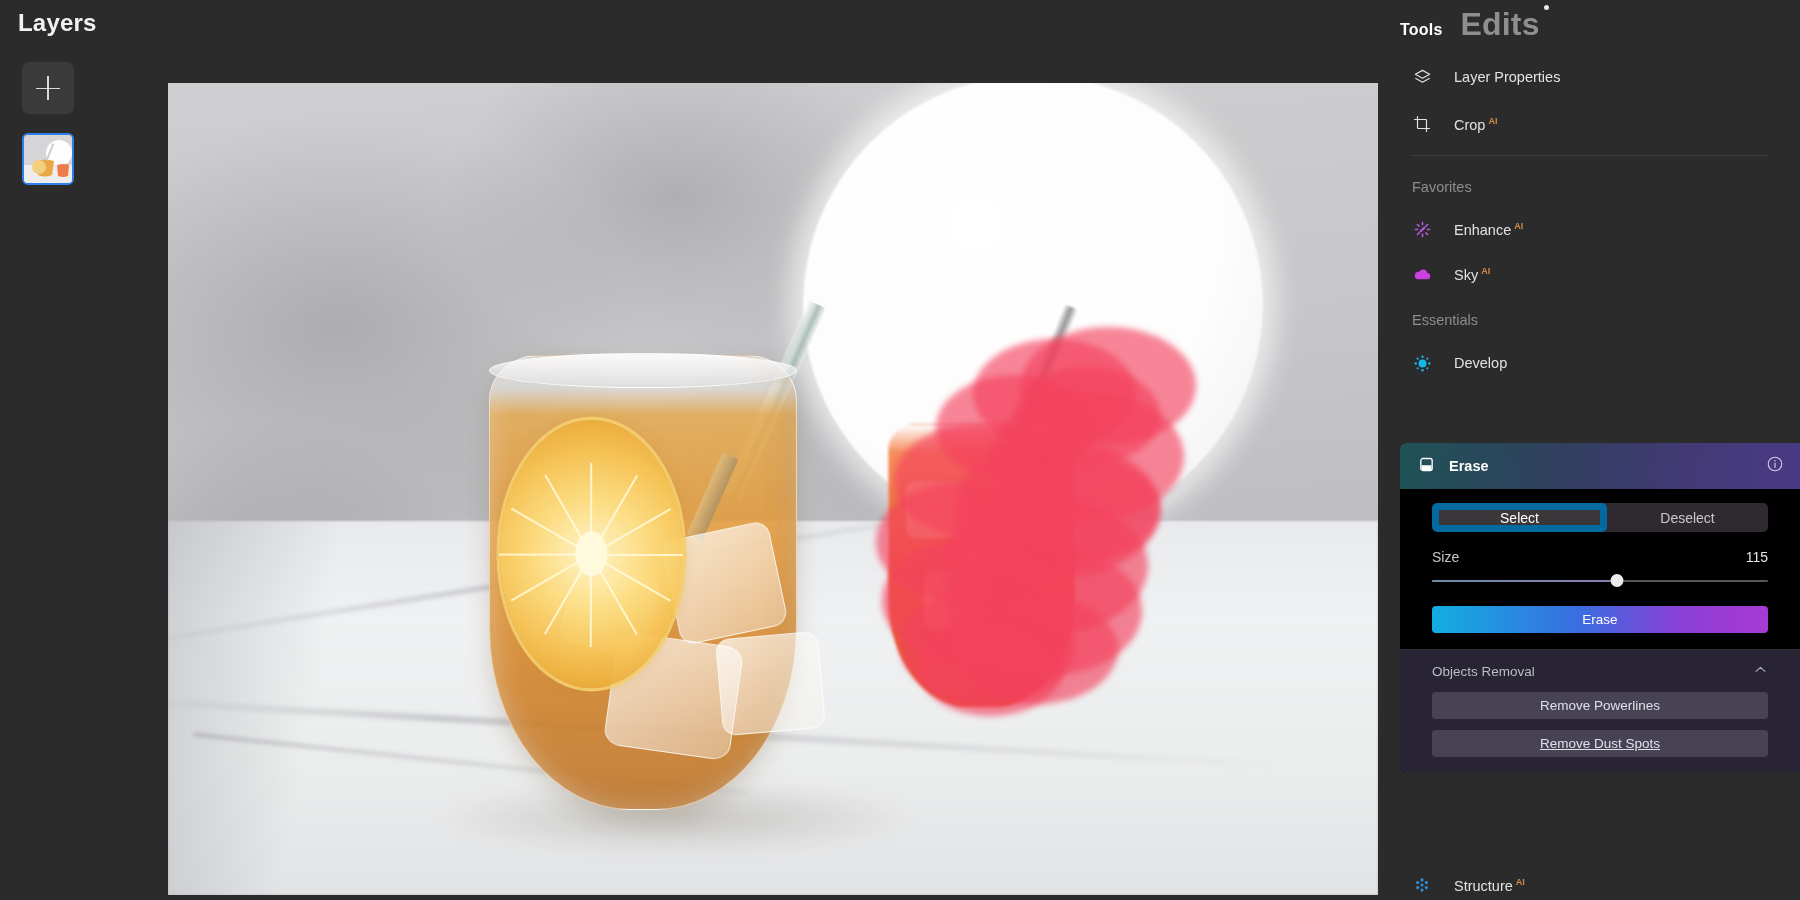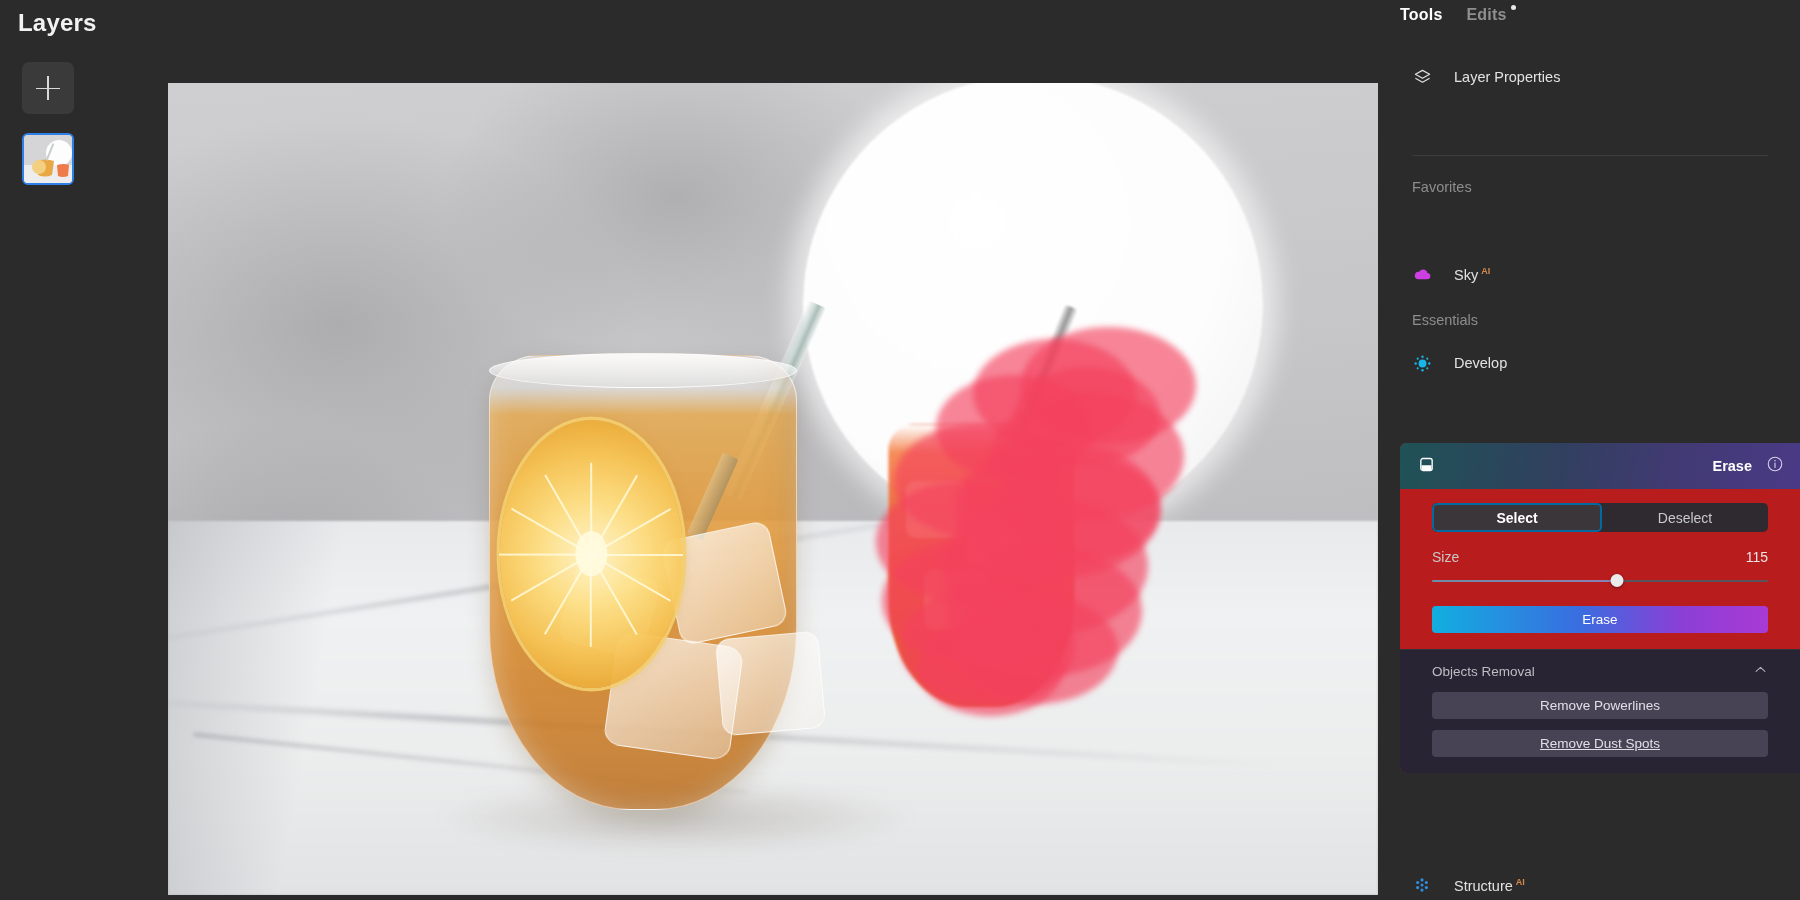--- a/index.html
+++ b/index.html
@@ -275,22 +275,22 @@
   .tools-header {
     position: absolute;
     left: 22px; top: 6px;
     display: flex; align-items: baseline; gap: 18px;
   }
   .tab-tools {
     color: #ffffff; font-size: 16px; font-weight: bold;
     cursor: pointer; letter-spacing: .2px;
   }
   .tab-edits {
-    color: #8f8f8f; font-size: 16px; font-weight: bold;
-    cursor: pointer; position: relative; letter-spacing: .2px; margin-left: 6px;
+    color: #8f8f8f; font-size: 32px; font-weight: bold;
+    cursor: pointer; position: relative; letter-spacing: .2px;
   }
   .edits-dot {
     position: absolute; right: -9px; top: -1px;
     width: 5px; height: 5px; border-radius: 50%;
     background: #e8e8e8;
   }
 
   .tool-row {
     display: flex; align-items: center;
     height: 30px; padding-left: 34px;
@@ -315,24 +315,23 @@
   }
   .section-label {
     position: absolute; left: 34px;
     color: #8d8d8d; font-size: 14.5px;
   }
 
   
   .erase-card {
     position: absolute;
     left: 22px; right: 0px; 
-    background: #b91c1c;
+    background: #000000;
     border-radius: 6px 0 0 6px;
     overflow: hidden;
-    text-align: right;
   }
   .erase-head {
     height: 46px;
     background: linear-gradient(100deg, #1f5256 0%, #31405f 40%, #413a73 68%, #4a3a86 100%);
     display: flex; align-items: center;
     padding: 0 16px 0 18px;
     gap: 14px;
     cursor: pointer;
   }
   .erase-head .e-title {
@@ -348,22 +347,21 @@
     overflow: hidden;
   }
   .seg {
     flex: 1; display: flex; align-items: center; justify-content: center;
     color: #c9c9c9; font-size: 14px; cursor: pointer;
     border-radius: 5px;
   }
   .seg.active {
     background: #3b3639;
     color: #ffffff;
-    border: 2px solid #0369a1;
-    font-weight: bold;
+    border: 7px solid #0369a1;
   }
 
   .size-row {
     display: flex; justify-content: space-between; align-items: baseline;
     margin-top: 17px;
   }
   .size-row .s-lab { color: #c8c8c8; font-size: 14px; }
   .size-row .s-val { color: #e6e6e6; font-size: 14px; }
 
   .slider {
@@ -521,25 +519,54 @@
     <div class="tool-row" style="top:62px">
       <span class="t-icon">
         <svg width="19" height="19" viewBox="0 0 24 24" fill="none" stroke="#e0e0e0" stroke-width="1.5" stroke-linejoin="round">
           <path d="M12 3 L21 8 L12 13 L3 8 Z"></path>
           <path d="M3 13 L12 18 L21 13"></path>
         </svg>
       </span>
       <span class="t-label">Layer Properties</span>
     </div>
 
+    <div class="tool-row" style="top:109px">
+      <span class="t-icon">
+        <svg width="18" height="18" viewBox="0 0 24 24" fill="none" stroke="#e0e0e0" stroke-width="1.6" stroke-linecap="round">
+          <path d="M6 2 V17 a1 1 0 0 0 1 1 H22"></path>
+          <path d="M2 6 H17 a1 1 0 0 1 1 1 V22"></path>
+        </svg>
+      </span>
+      <span class="t-label">
+        <span>Crop</span><span class="ai-badge">AI</span>
+      </span>
+    </div>
 
     <div class="divider" style="top:155px"></div>
 
     <div class="section-label" style="top:179px">Favorites</div>
 
+    <div class="tool-row" style="top:214px">
+      <span class="t-icon">
+        <svg width="19" height="19" viewBox="0 0 24 24" stroke="#b45ae0" stroke-width="1.9" stroke-linecap="round">
+          <path d="M12 3 V6"></path>
+            <path d="M12 18 V21"></path>
+            <path d="M3 12 H6"></path>
+            <path d="M18 12 H21"></path>
+          <path d="M5.6 5.6 L7.7 7.7"></path>
+            <path d="M16.3 16.3 L18.4 18.4"></path>
+          <path d="M18.4 5.6 L16.3 7.7"></path>
+            <path d="M7.7 16.3 L5.6 18.4"></path>
+          <path d="M9.5 14.5 L14.5 9.5" stroke-width="2.6"></path>
+        </svg>
+      </span>
+      <span class="t-label">
+        <span>Enhance</span><span class="ai-badge">AI</span>
+      </span>
+    </div>
 
     <div class="tool-row" style="top:259px">
       <span class="t-icon">
         <svg width="19" height="19" viewBox="0 0 24 24" fill="#cc3fe0">
           <path d="M6.2 18 h11.6 a3.9 3.9 0 0 0 .4 -7.8 a5.4 5.4 0 0 0 -10.2 -1.6 A3.9 3.9 0 0 0 6.2 18 z"></path>
         </svg>
       </span>
       <span class="t-label">
         <span>Sky</span><span class="ai-badge">AI</span>
       </span>

